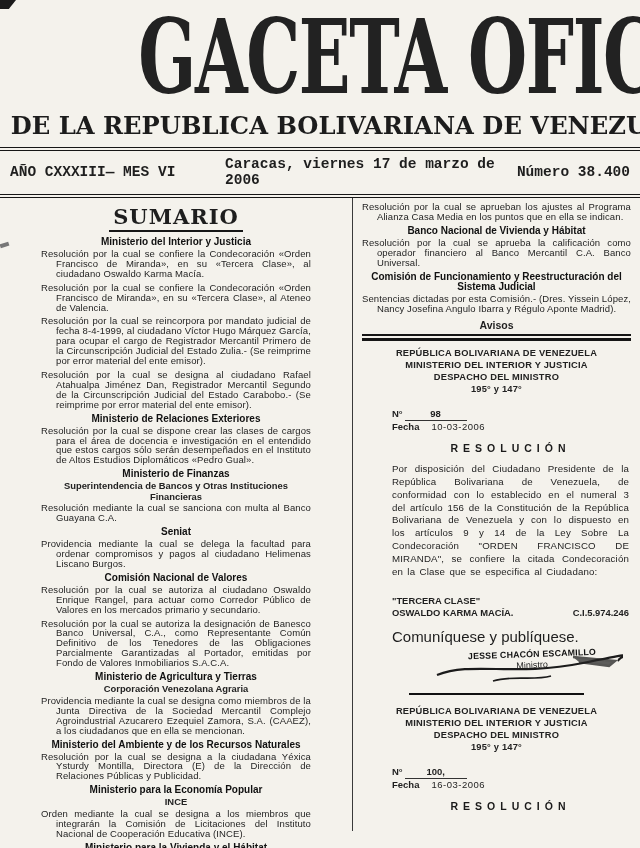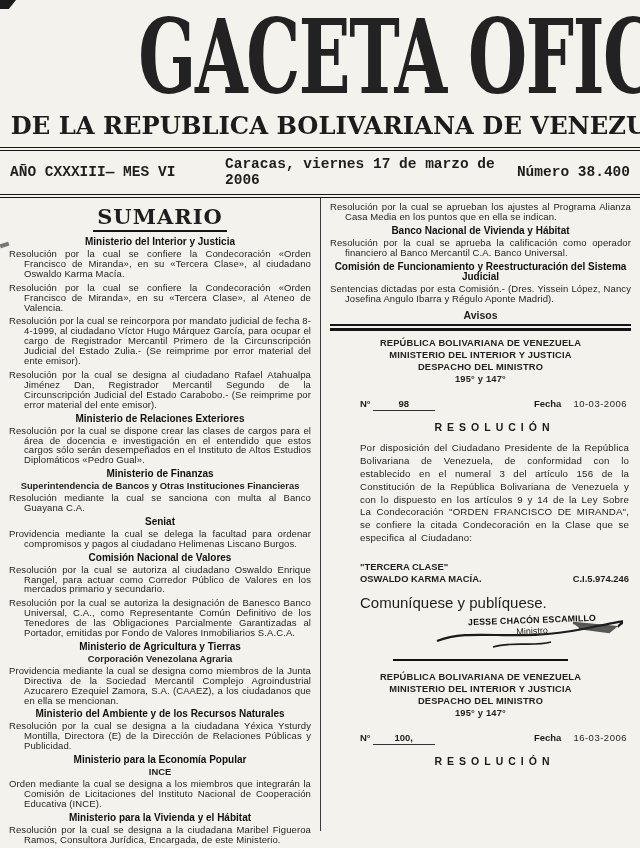--- a/index.html
+++ b/index.html
@@ -57,21 +57,21 @@
     font-family:Liberation Mono, monospace;
     font-weight:bold;
     font-size:14.5px;
   }
   .infobar .edition{flex:0 0 215px;text-align:left;}
   .infobar .gazette-date{flex:1 1 auto;text-align:left;}
   .infobar .gazette-number{flex:0 0 130px;text-align:right;}
 
   
   .columns{display:flex;align-items:stretch;height:633px;}
-  .col{width:320px;padding:4px 9px 0 9px;}
+  .col{width:320px;padding:4px 9px 0 9px;margin-left:32px;}
   .col-right{border-left:1.5px solid #3a3a3a;}
 
   .sumario-title{
     text-align:center;margin:2px 0 5px 0;
   }
   .sumario-title span{
     font-family:"DejaVu Serif", serif;
     font-weight:bold;
     font-size:21px;
     letter-spacing:1px;
@@ -113,21 +113,21 @@
     letter-spacing:0.5px;
     color:#1a1a1a;
   }
   .banner-rule-bottom{border-top:2.5px solid var(--rule);margin-bottom:6px;}
 
   .res-wrap{padding:0 2px 0 30px;}
   .letterhead{text-align:center;font-weight:bold;font-size:9.3px;line-height:12px;color:#222;}
   .letterhead .lh-line{letter-spacing:0.2px;}
 
   .numero-row{display:flex;justify-content:space-between;align-items:baseline;
-    margin:13px 0 10px 0;padding:0 4px 0 30px;font-size:9.5px;font-weight:bold;}
+    margin:13px 0 10px 0;padding:0 4px 0 30px;font-size:9.5px;font-weight:bold;flex-direction:column;}
   .num-label{font-weight:bold;}
   .num-underline{display:inline-block;min-width:62px;border-bottom:1px solid #333;
     text-align:center;margin-left:2px;padding-bottom:1px;font-weight:bold;}
   .fecha-group .fecha-value{margin-left:12px;font-weight:normal;letter-spacing:0.5px;}
 
   .res-heading{
     text-align:center;font-weight:bold;font-size:10.5px;
     letter-spacing:5px;margin:6px 0 9px 0;color:#1a1a1a;
   }
   .res-body{

